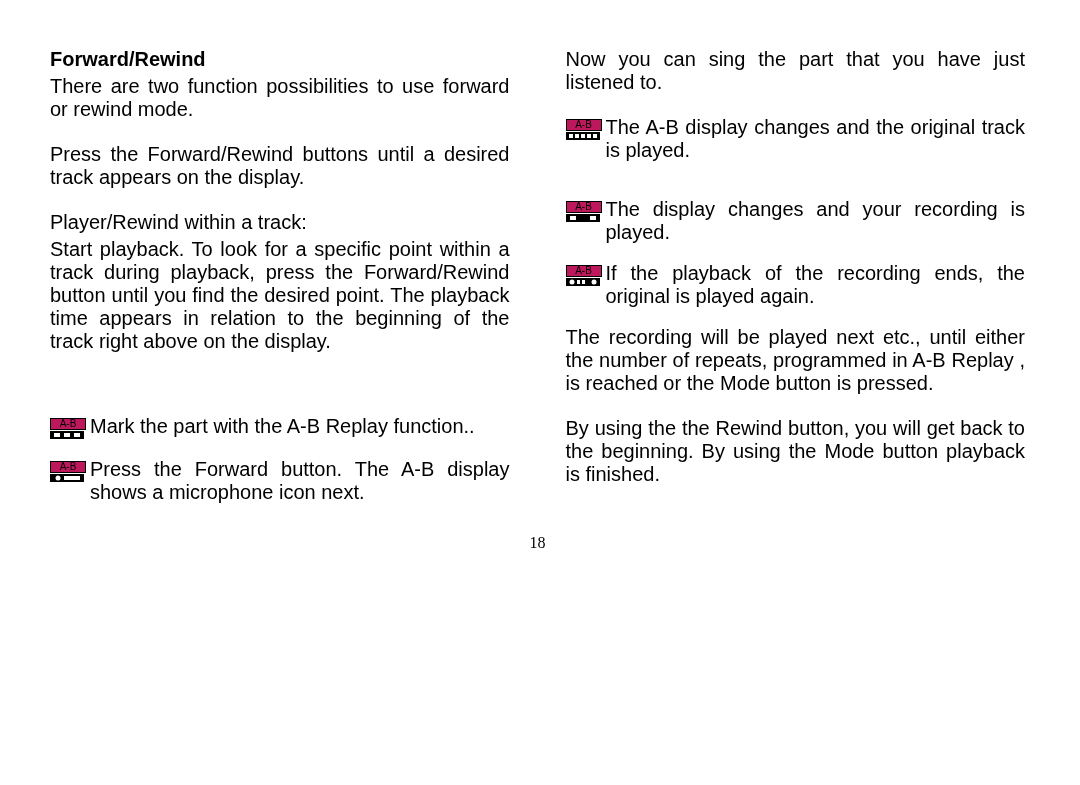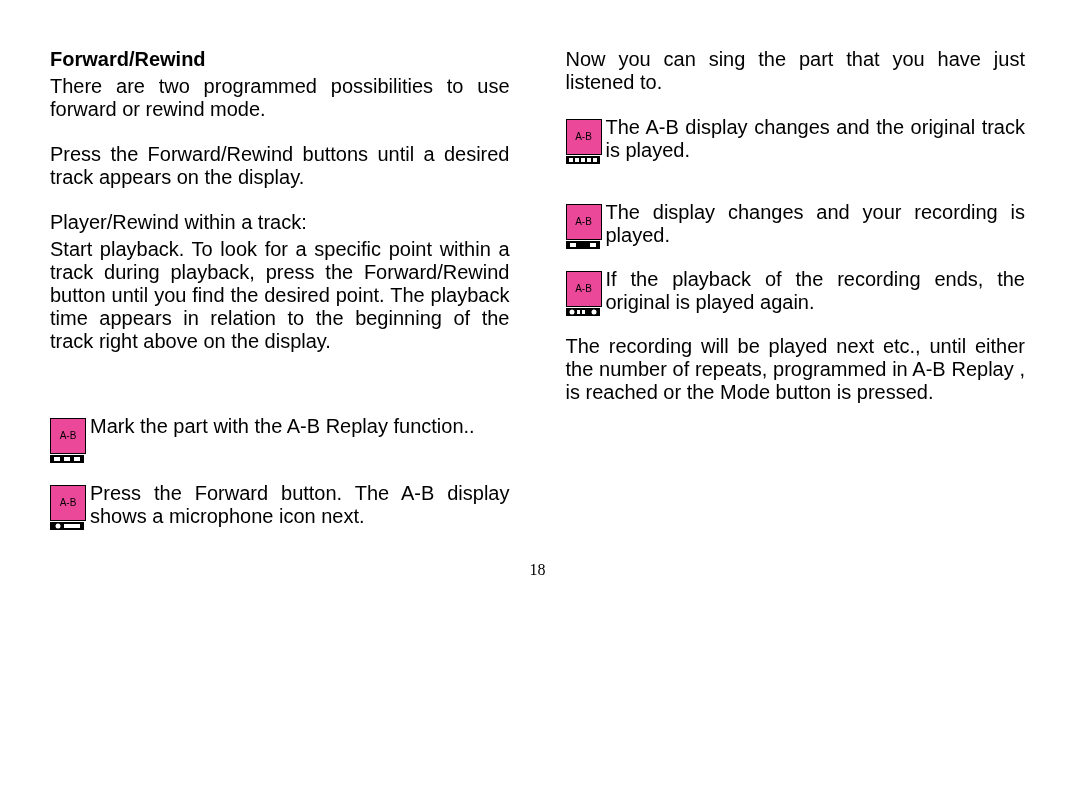--- a/index.html
+++ b/index.html
@@ -29,24 +29,24 @@
     vertical-align: top;
     margin-right: 4px;
     width: 36px;
     text-align: center;
   }
   .ab-label {
     display: block;
     border: 1.5px solid #000;
     font-size: 10px;
     line-height: 10px;
-    padding: 12px 1px;
+    padding: 0 1px;
     letter-spacing: 0;
     font-family: Arial, sans-serif;
-    background: #ec4899;
+    background: #be185d;
   }
   .bars {
     display: block;
     line-height: 0;
   }
   .bars svg { display: block; }
   .icon-wrap {
     display: flex;
     align-items: flex-start;
     text-align: justify;
@@ -60,21 +60,21 @@
     margin-top: 30px;
   }
 </style>
 </head>
 <body>
 
 <div class="columns">
 
   <div class="col">
     <div class="para bold">Forward/Rewind</div>
-    <div class="para">There are two programmed possibilities to use forward or rewind mode.</div>
+    <div class="para">There are two function possibilities to use forward or rewind mode.</div>
     <div class="spacer-sm"></div>
     <div class="para">Press the Forward/Rewind buttons until a desired  track appears on the display.</div>
     <div class="spacer-sm"></div>
     <div class="para">Player/Rewind within a track:</div>
     <div class="para">Start playback. To look for a specific point within a  track during playback, press the Forward/Rewind button until you  find the desired point. The playback time appears in relation to the beginning of the track right above on the display.</div>
     <div class="spacer-md"></div>
     <div class="spacer-sm"></div>
     <div class="spacer-sm"></div>
     <div class="icon-wrap">
       <span class="icon-box">
@@ -152,17 +152,18 @@
             <rect x="16" y="3" width="3" height="4" fill="#fff"></rect>
             <circle cx="28" cy="5" r="2.5" fill="#fff"></circle>
           </svg>
         </span>
       </span>
       <span class="txt">If the playback of the recording ends, the original is played again.</span>
     </div>
     <div class="spacer-sm"></div>
     <div class="para">The recording will be played next etc., until either the number of repeats, programmed in A-B Replay , is reached or the Mode button is pressed.</div>
     <div class="spacer-sm"></div>
+    <div class="para">By using the the Rewind button, you will get back to the beginning. By using the Mode button playback is finished.</div>
   </div>
 
 </div>
 
 <div class="page-num">18</div>
 
 </body></html>

